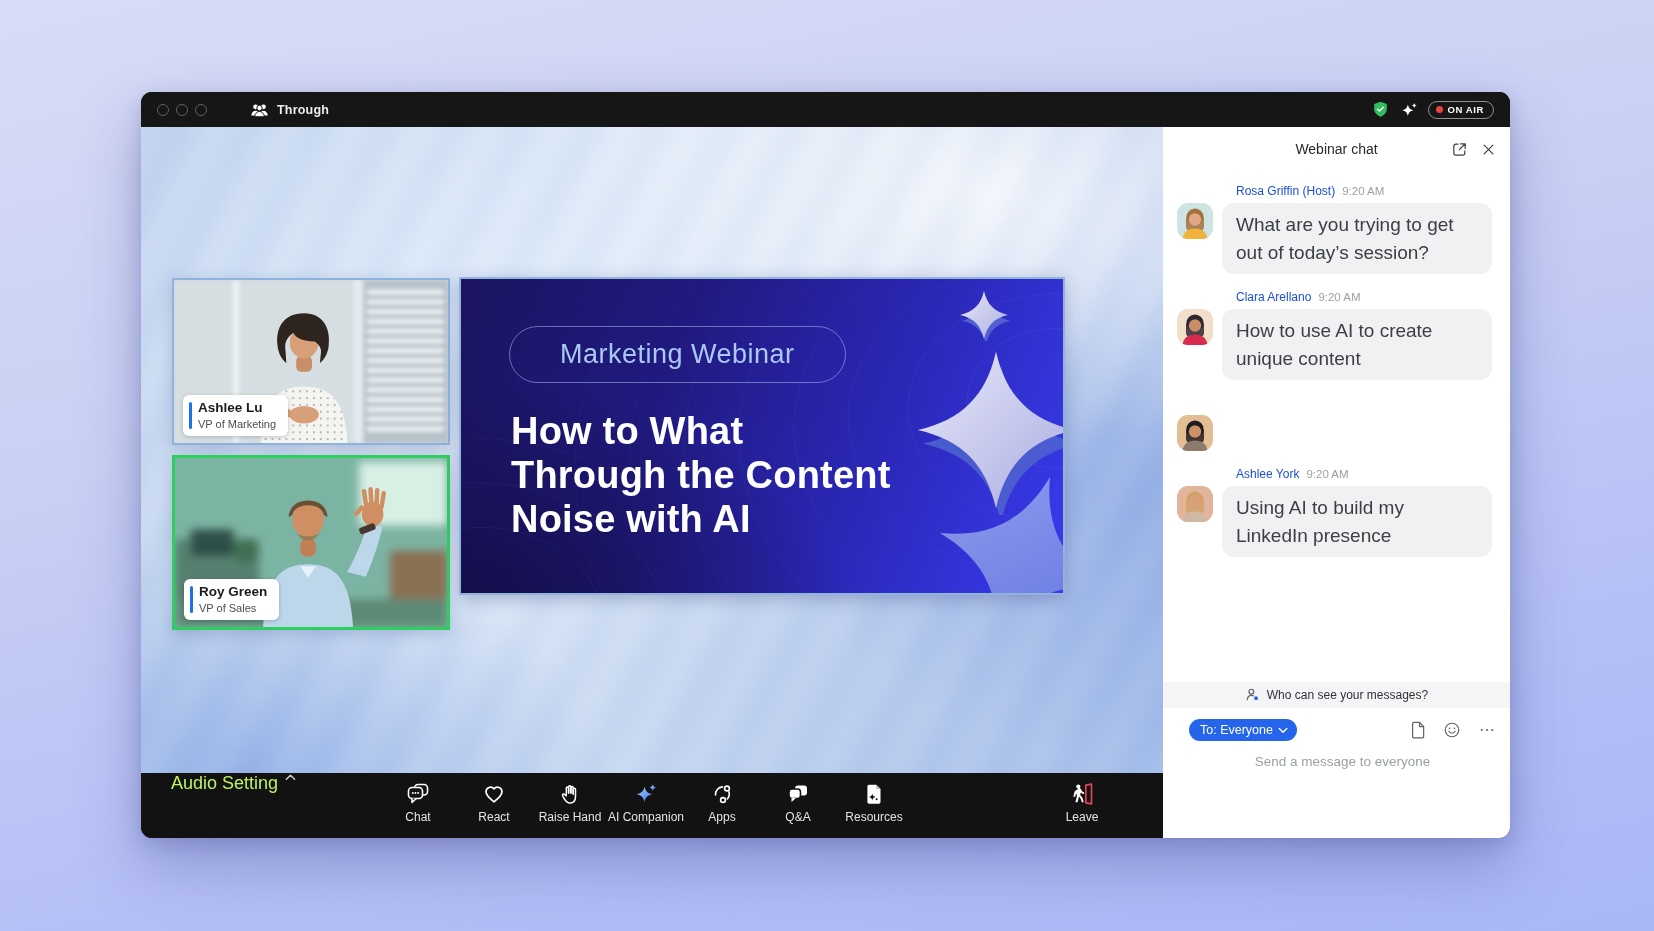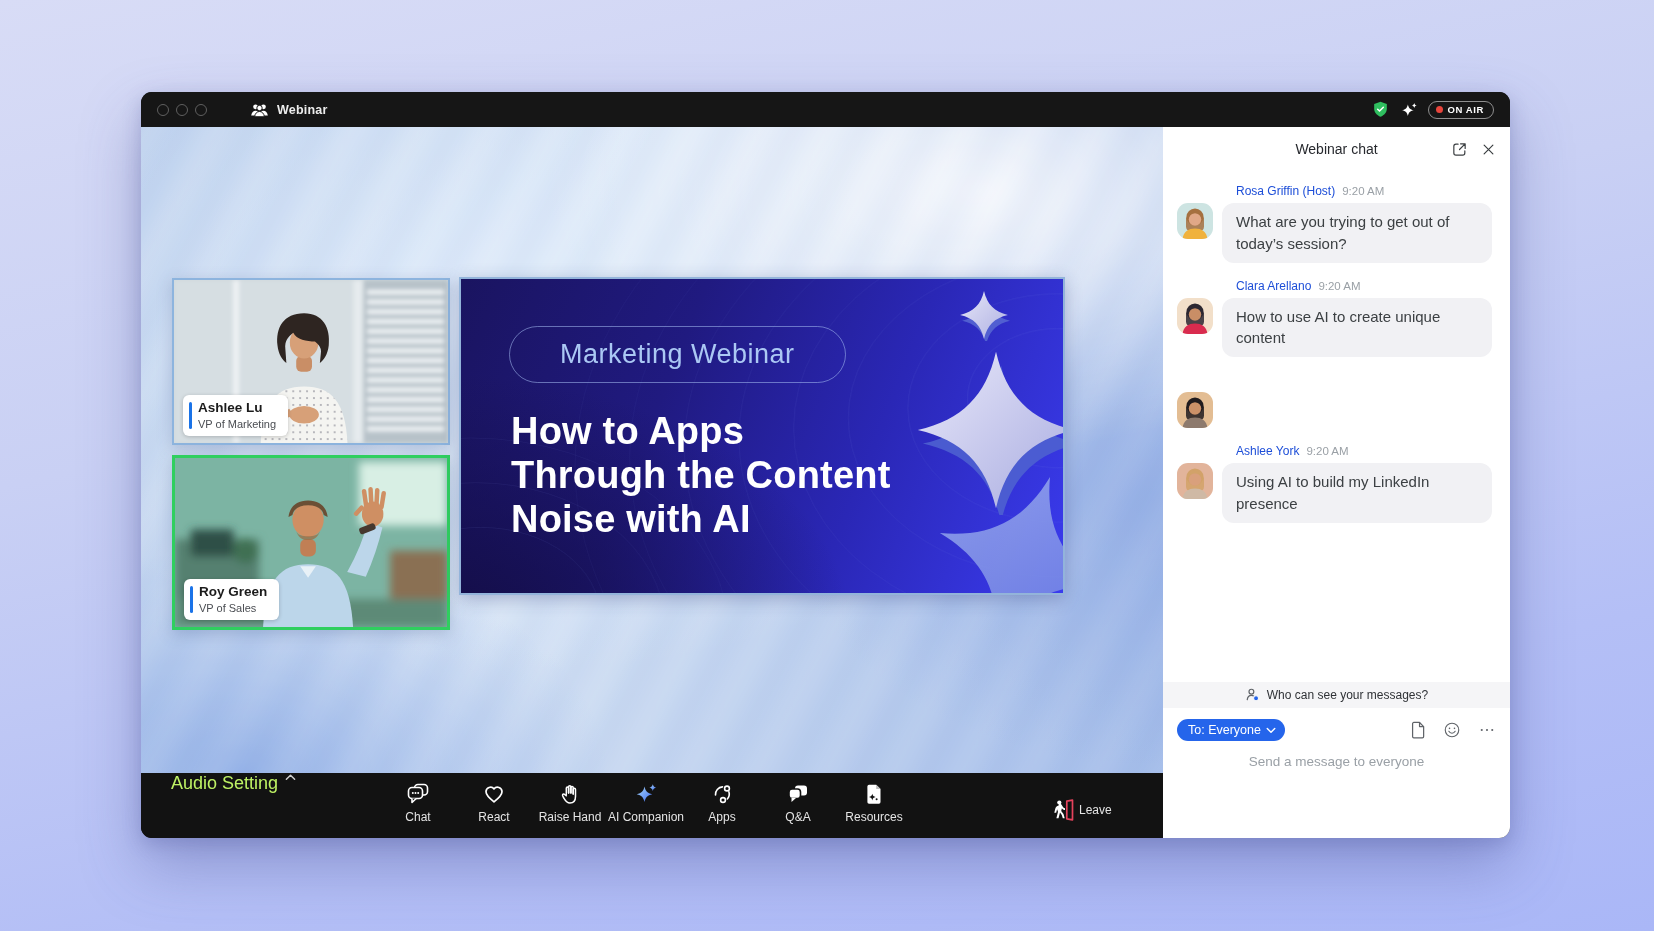--- a/index.html
+++ b/index.html
@@ -66,40 +66,40 @@
   .cushion { position:absolute; }
   
   .toolbar { height:65px; flex:none; background:#121212; position:relative; }
   .audio-setting { position:absolute; left:30px; top:0; height:100%; display:flex; align-items:flex-start; gap:7px;
     color:#bef264; font-size:18px; cursor:pointer; }
   .tool-group { position:absolute; left:239px; top:0; height:100%; display:flex; }
   .tool { width:76px; display:flex; flex-direction:column; align-items:center; justify-content:flex-start;
     padding-top:9px; gap:4px; cursor:pointer; }
   .tool-label { color:#e4e4e4; font-size:12px; white-space:nowrap; }
   .tool-leave { position:absolute; left:910px; width:62px; top:0; height:100%;
-    display:flex; flex-direction:row; align-items:center; padding-top:9px; gap:4px; cursor:pointer; }
+    display:flex; flex-direction:column; align-items:center; padding-top:9px; gap:4px; cursor:pointer; }
   
   .chat { flex:1; background:#fff; display:flex; flex-direction:column; min-height:0; }
   .chat-header { height:44px; flex:none; position:relative; display:flex; align-items:center; justify-content:center; }
   .chat-title { font-size:14px; font-weight:500; color:#27292e; }
   .chat-header-icons { position:absolute; right:14px; top:0; height:100%; display:flex; align-items:center; gap:13px; }
   .chat-header-icons .hicon { cursor:pointer; display:flex; }
   .messages { flex:1; min-height:0; overflow:hidden; padding:13px 16px 0 14px; }
   .msg { display:flex; align-items:flex-start; margin-bottom:16px; }
   .avatar { width:36px; height:36px; border-radius:11px; overflow:hidden; flex:none; margin-top:19px; }
   .avatar svg { display:block; width:100%; height:100%; }
   .msg-body { margin-left:9px; min-width:0; }
   .msg-meta { font-size:12px; color:#5f6368; margin:0 0 5px 14px; white-space:nowrap; }
   .msg-author { font-weight:500; color:#1d4ed8; }
   .msg-time { color:#9aa0a6; margin-left:7px; font-size:11.5px; }
   .bubble { display:inline-block; background:#f1f1f4; border-radius:12px; padding:8px 14px;
-    font-size:15px; line-height:1.45; color:#3c4043; max-width:270px; }
+    font-size:19px; line-height:1.45; color:#3c4043; max-width:270px; }
   .privacy-bar { height:26px; flex:none; background:#f5f5f7; display:flex; align-items:center; justify-content:center;
     gap:6px; font-size:12px; color:#2f3236; cursor:pointer; }
-  .composer { flex:none; padding:11px 14px 14px 14px; height:130px; }
+  .composer { flex:none; padding:11px 14px 14px 14px; height:130px;margin-left:12px; }
   .composer-row { display:flex; align-items:center; }
   .to-pill { display:inline-flex; align-items:center; gap:5px; background:#2565eb; color:#fff;
     font-size:12.5px; font-weight:500; padding:4px 9px 4px 11px; border-radius:15px; cursor:pointer; }
   .composer-icons { margin-left:auto; display:flex; align-items:center; gap:17px; }
   .composer-icons .cicon { cursor:pointer; display:flex; }
   .composer-input { display:block; width:100%; border:none; outline:none; background:transparent;
     margin-top:13px; font-size:13.5px; color:#3c4043; font-family:inherit;text-align:center; }
   .composer-input::placeholder { color:#9aa0a6; }
 </style>
 </head>
@@ -117,21 +117,21 @@
       <span style="display:flex;">
         <svg width="19" height="16" viewBox="0 0 24 20">
           <circle cx="7" cy="6" r="3" fill="#fff"></circle>
             <circle cx="17" cy="6" r="3" fill="#fff"></circle>
           <path d="M1.5 17c.5-4 2.8-6 5.5-6s5 2 5.5 6z" fill="#fff"></path>
           <path d="M11.5 17c.5-4 2.8-6 5.5-6s5 2 5.5 6z" fill="#fff"></path>
           <circle cx="12" cy="7.5" r="3.4" fill="#fff" stroke="#161616" stroke-width="1.2"></circle>
           <path d="M5.8 18.5c.6-4.4 3.2-6.6 6.2-6.6s5.6 2.2 6.2 6.6z" fill="#fff" stroke="#161616" stroke-width="1.2"></path>
         </svg>
       </span>
-      <span class="tb-title">Webinar</span>
+      <span class="tb-title">Through</span>
     </div>
     <div class="tb-right">
       <span style="display:flex;cursor:pointer;">
         <svg width="19" height="19" viewBox="0 0 24 24">
           <path d="M12 2.2l8 3v5.4c0 4.9-3.2 8.3-8 10.6-4.8-2.3-8-5.7-8-10.6V5.2z" fill="#2fbe5f"></path>
           <path d="M8.4 11.6l2.4 2.4 4.8-4.9" fill="none" stroke="#fff" stroke-width="1.9" stroke-linecap="round" stroke-linejoin="round"></path>
         </svg>
       </span>
       <span style="display:flex;cursor:pointer;">
         <svg width="18" height="18" viewBox="0 0 24 24">
@@ -254,21 +254,21 @@
               <ellipse cx="620" cy="180" rx="450" ry="340" opacity=".08"></ellipse>
               <ellipse cx="625" cy="190" rx="510" ry="385" opacity=".08"></ellipse>
               <ellipse cx="20" cy="340" rx="120" ry="90" opacity=".10"></ellipse>
               <ellipse cx="15" cy="350" rx="190" ry="145" opacity=".09"></ellipse>
               <ellipse cx="10" cy="360" rx="260" ry="200" opacity=".08"></ellipse>
             </g>
           </svg>
           <span class="slide-badge">Marketing Webinar</span>
           <div class="slide-heading">
 
-          <div>How to Apps</div>
+          <div>How to What</div>
               <div>Through the Content</div>
               <div>Noise with AI</div>
             </div>
           <svg class="cushion" style="right:53px; top:10px;" width="52" height="52" viewBox="0 0 100 100">
             <defs>
                 <linearGradient id="lav1" x1="0" y1="0" x2="1" y2="1">
               <stop offset="0" stop-color="#e6e6f8"></stop>
                   <stop offset="1" stop-color="#aeb0e2"></stop>
                 </linearGradient>
               </defs>

